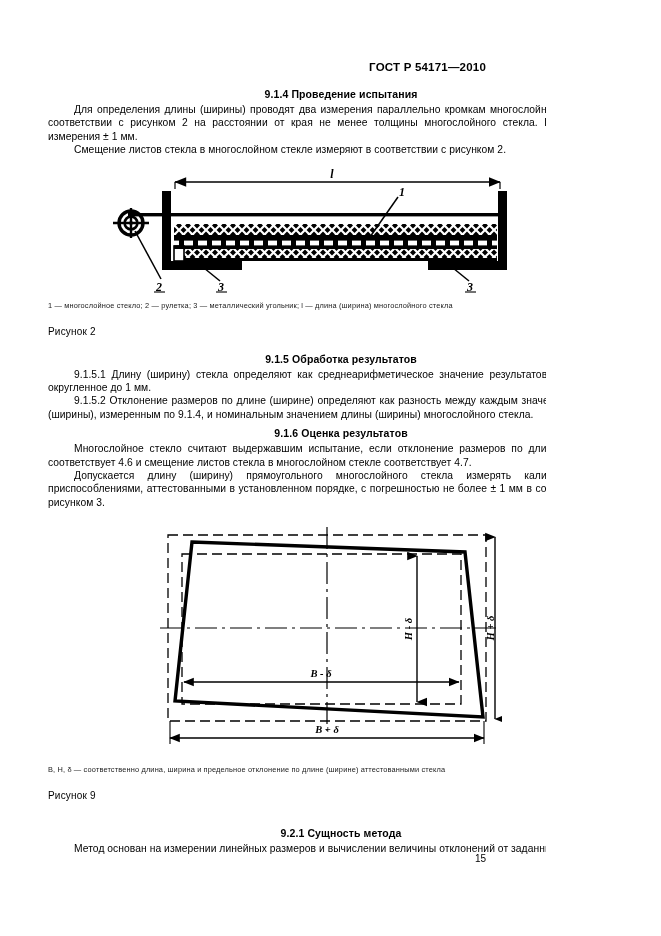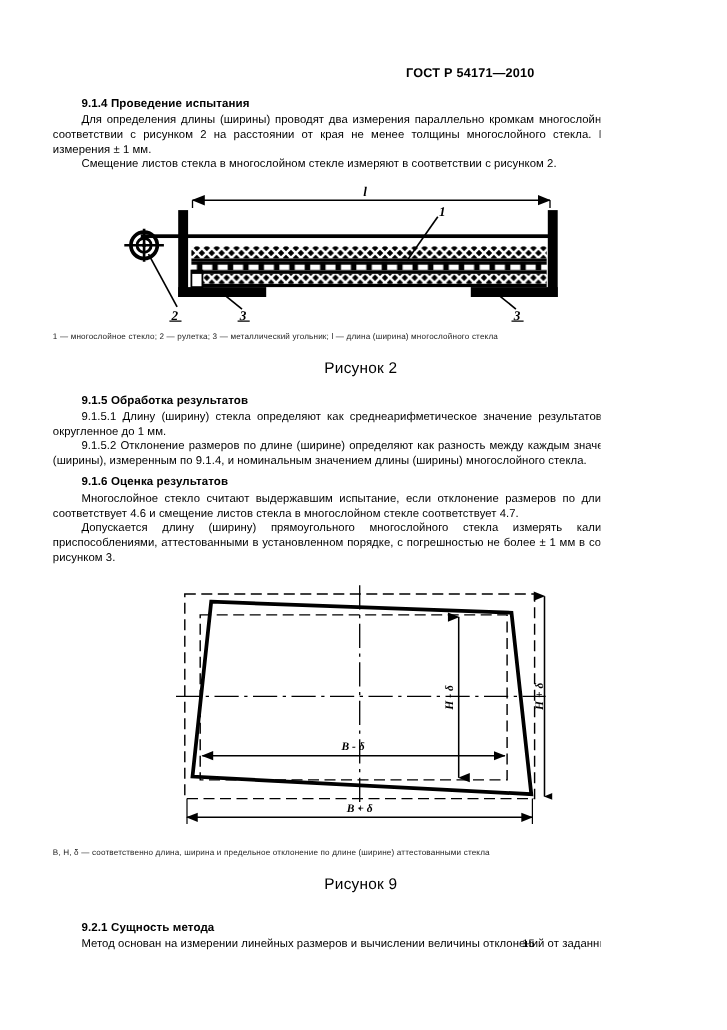--- a/index.html
+++ b/index.html
@@ -30,42 +30,43 @@
     left: 48px;
     top: 88px;
     width: 560px;
   }
   h3.head {
     font-size: 10.5px;
     font-weight: bold;
     margin: 0 0 3px 0;
     padding-left: 26px;
     letter-spacing: 0.1px;
+    text-align: center;
   }
   p.para {
     font-size: 10.3px;
     line-height: 13.4px;
     margin: 0;
     text-align: justify;
     text-indent: 26px;
     letter-spacing: 0.05px;
     -webkit-hyphens: none;
     hyphens: none;
   }
   .gap-6 { height: 6px; }
   .gap-8 { height: 8px; }
   .gap-10 { height: 10px; }
   .fig-caption {
     font-size: 7.4px;
     letter-spacing: 0.15px;
     color: #1a1a1a;
   }
   .fig-number {
-    font-size: 14px;
-    text-align: center;
+    font-size: 10px;
+    text-align: left;
     letter-spacing: 0.2px;
   }
   .figure-wrap { width: 100%; display: block; }
   .page-number {
     position: absolute;
     right: 60px;
     bottom: 72px;
     font-size: 10px;
   }
   svg { display: block; }

